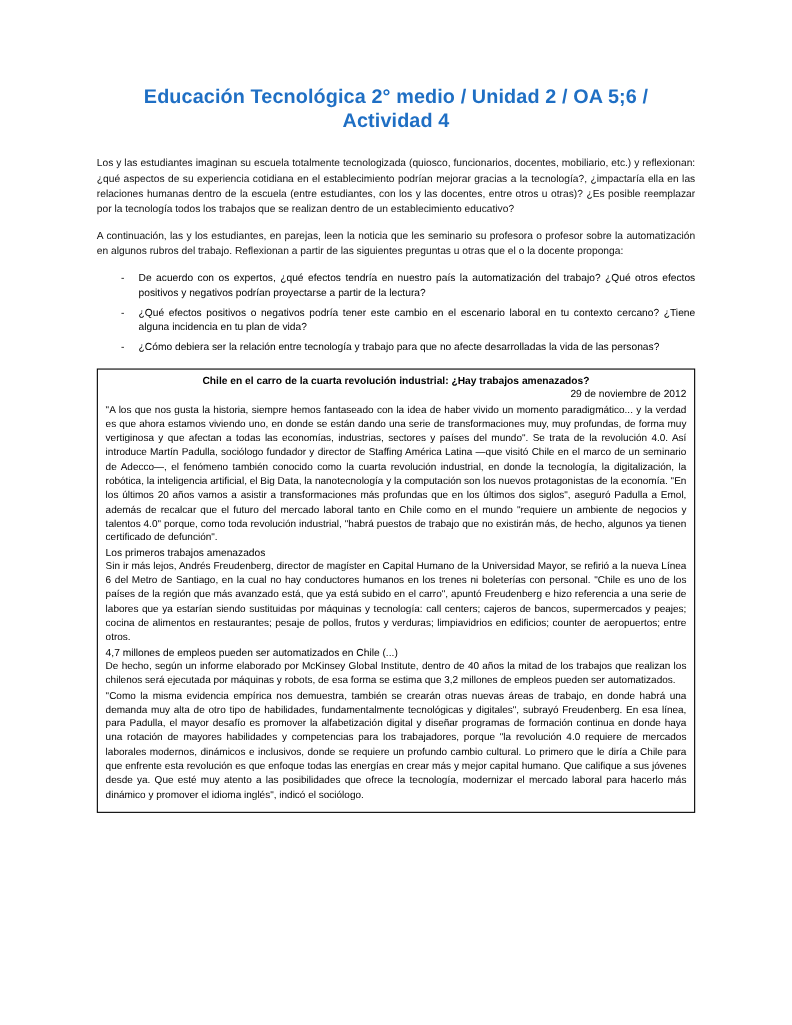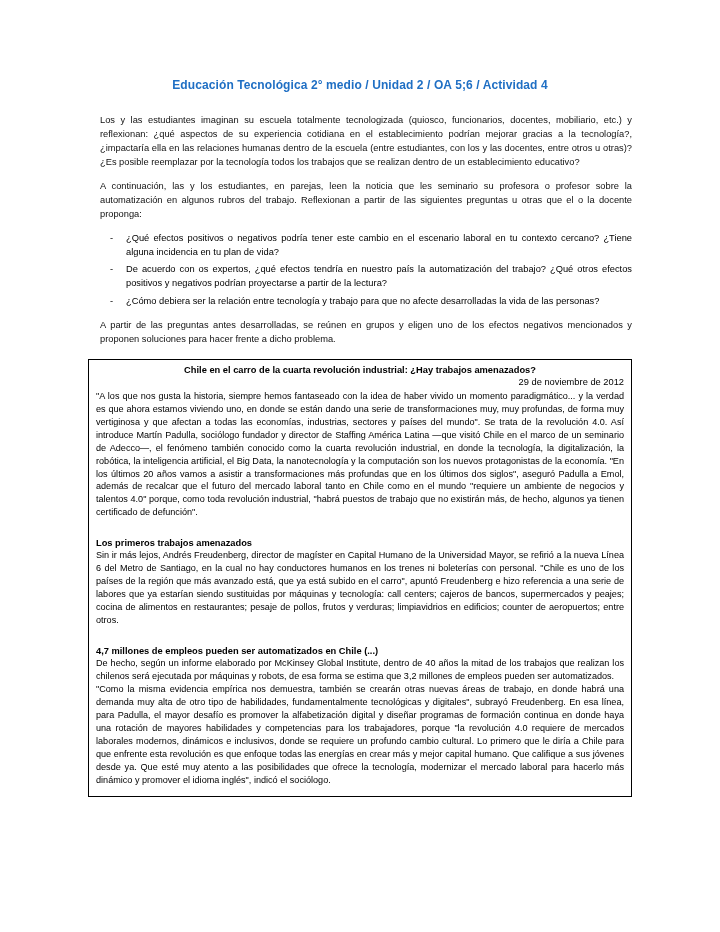--- a/index.html
+++ b/index.html
@@ -16,31 +16,31 @@
   }
   .page {
     position: relative;
     width: 720px;
     height: 932px;
     box-sizing: border-box;
     padding: 78px 88px 0 88px;
   }
   .doc-title {
     color: #1f6fc4;
-    font-size: 12px;
+    font-size: 18px;
     font-weight: bold;
     text-align: center;
     margin: 0 0 22px 0;
     letter-spacing: 0.1px;
   }
   p.body-par {
     font-size: 9.3px;
     line-height: 1.5;
     text-align: justify;
-    margin: 0 0 10px 12px;
+    margin: 0 0 10px 0;
     color: #111;
   }
   ul.questions {
     list-style: none;
     margin: 0 0 10px 0;
     padding: 0 0 0 22px;
   }
   ul.questions li {
     font-size: 9.3px;
     line-height: 1.5;
@@ -73,42 +73,41 @@
     margin: 0 0 3px 0;
   }
   .box p {
     font-size: 9.1px;
     line-height: 1.42;
     text-align: justify;
     margin: 0 0 1px 0;
   }
   .box h4 {
     font-size: 9.3px;
-    font-weight: bold;
-    margin: 19px 0 1px 0;
+    font-weight: normal;
+    margin: 2px 0 1px 0;
     text-align: left;
   }
 </style>
 </head>
 <body>
 
 <div class="page">
 
   <h1 class="doc-title">Educación Tecnológica 2° medio / Unidad 2 / OA 5;6 / Actividad 4</h1>
 
   <p class="body-par">Los y las estudiantes imaginan su escuela totalmente tecnologizada (quiosco, funcionarios, docentes, mobiliario, etc.) y reflexionan: ¿qué aspectos de su experiencia cotidiana en el establecimiento podrían mejorar gracias a la tecnología?, ¿impactaría ella en las relaciones humanas dentro de la escuela (entre estudiantes, con los y las docentes, entre otros u otras)? ¿Es posible reemplazar por la tecnología todos los trabajos que se realizan dentro de un establecimiento educativo?</p>
   <p class="body-par">A continuación, las y los estudiantes, en parejas, leen la noticia que les seminario su profesora o profesor sobre la automatización en algunos rubros del trabajo. Reflexionan a partir de las siguientes preguntas u otras que el o la docente proponga:</p>
 
   <ul class="questions">
+    <li>De acuerdo con os expertos, ¿qué efectos tendría en nuestro país la automatización del trabajo? ¿Qué otros efectos positivos y negativos podrían proyectarse a partir de la lectura?</li>
     <li>¿Qué efectos positivos o negativos podría tener este cambio en el escenario laboral en tu contexto cercano? ¿Tiene alguna incidencia en tu plan de vida?</li>
-    <li>De acuerdo con os expertos, ¿qué efectos tendría en nuestro país la automatización del trabajo? ¿Qué otros efectos positivos y negativos podrían proyectarse a partir de la lectura?</li>
     <li>¿Cómo debiera ser la relación entre tecnología y trabajo para que no afecte desarrolladas la vida de las personas?</li>
   </ul>
 
-  <p class="body-par">A partir de las preguntas antes desarrolladas, se reúnen en grupos y eligen uno de los efectos negativos mencionados y proponen soluciones para hacer frente a dicho problema.</p>
 
   <div class="box">
     <div class="box-title">Chile en el carro de la cuarta revolución industrial: ¿Hay trabajos amenazados?</div>
     <div class="box-date">29 de noviembre de 2012</div>
     <p>"A los que nos gusta la historia, siempre hemos fantaseado con la idea de haber vivido un momento paradigmático... y la verdad es que ahora estamos viviendo uno, en donde se están dando una serie de transformaciones muy, muy profundas, de forma muy vertiginosa y que afectan a todas las economías, industrias, sectores y países del mundo". Se trata de la revolución 4.0. Así introduce Martín Padulla, sociólogo fundador y director de Staffing América Latina —que visitó Chile en el marco de un seminario de Adecco—, el fenómeno también conocido como la cuarta revolución industrial, en donde la tecnología, la digitalización, la robótica, la inteligencia artificial, el Big Data, la nanotecnología y la computación son los nuevos protagonistas de la economía. "En los últimos 20 años vamos a asistir a transformaciones más profundas que en los últimos dos siglos", aseguró Padulla a Emol, además de recalcar que el futuro del mercado laboral tanto en Chile como en el mundo "requiere un ambiente de negocios y talentos 4.0" porque, como toda revolución industrial, "habrá puestos de trabajo que no existirán más, de hecho, algunos ya tienen certificado de defunción".</p>
 
     <h4>Los primeros trabajos amenazados</h4>
     <p>Sin ir más lejos, Andrés Freudenberg, director de magíster en Capital Humano de la Universidad Mayor, se refirió a la nueva Línea 6 del Metro de Santiago, en la cual no hay conductores humanos en los trenes ni boleterías con personal. "Chile es uno de los países de la región que más avanzado está, que ya está subido en el carro", apuntó Freudenberg e hizo referencia a una serie de labores que ya estarían siendo sustituidas por máquinas y tecnología: call centers; cajeros de bancos, supermercados y peajes; cocina de alimentos en restaurantes; pesaje de pollos, frutos y verduras; limpiavidrios en edificios; counter de aeropuertos; entre otros.</p>
 
     <h4>4,7 millones de empleos pueden ser automatizados en Chile (...)</h4>

